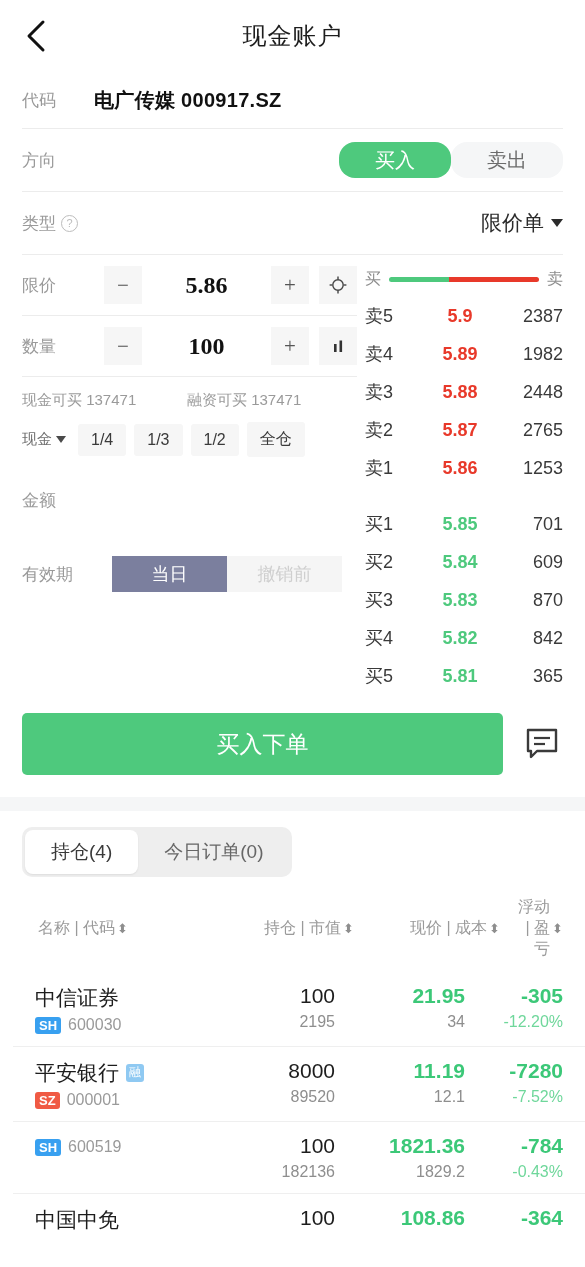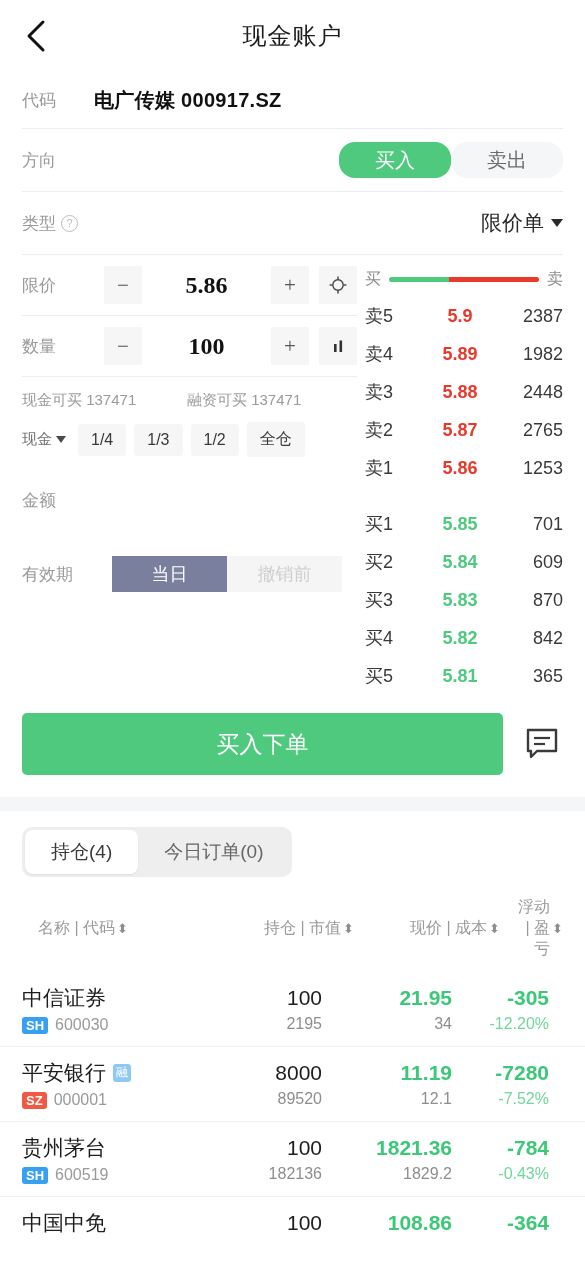--- a/index.html
+++ b/index.html
@@ -290,23 +290,24 @@
   }
   .th { display:flex; align-items:center; gap:2px; cursor:pointer;margin-left:16px; }
   .th.c1 { width: 170px; }
   .th.c2 { width: 130px; justify-content:flex-end; }
   .th.c3 { width: 130px; justify-content:flex-end; }
   .th.c4 { flex:1; justify-content:flex-end; }
   .sort-ic { display:inline-block; font-size: 13px; line-height:1; color:#8e8e8e; }
 
   .trow {
     display:flex;
-    padding: 12px 36px 12px 22px;
+    padding: 12px 22px 12px 22px;
     border-top: 1px solid #efefef;
-    align-items:center;
+    align-items:flex-start;
+    margin-left:13px;
   }
   .trow.first { border-top: none; }
   .c1 { width: 170px; }
   .c2 { width: 130px; text-align:right; }
   .c3 { width: 130px; text-align:right; }
   .c4 { flex:1; text-align:right; }
 
   .nm-line { display:flex; align-items:center; gap:7px; }
   .nm { font-size: 21px; color:#1d1d1d; }
   .tagmini {
@@ -598,23 +599,20 @@
       <div class="sml">12.1</div>
     </div>
     <div class="c4">
       <div class="big gr">-7280</div>
       <div class="sml gr">-7.52%</div>
     </div>
   </div>
 
   <div class="trow">
     <div class="c1">
-      <div class="nm-line">
-        <span class="nm">贵州茅台</span>
-      </div>
       <div class="code-line">
         <span class="exch sh">SH</span>
         <span class="code-sm">600519</span>
       </div>
     </div>
     <div class="c2">
       <div class="big">100</div>
       <div class="sml">182136</div>
     </div>
     <div class="c3">

